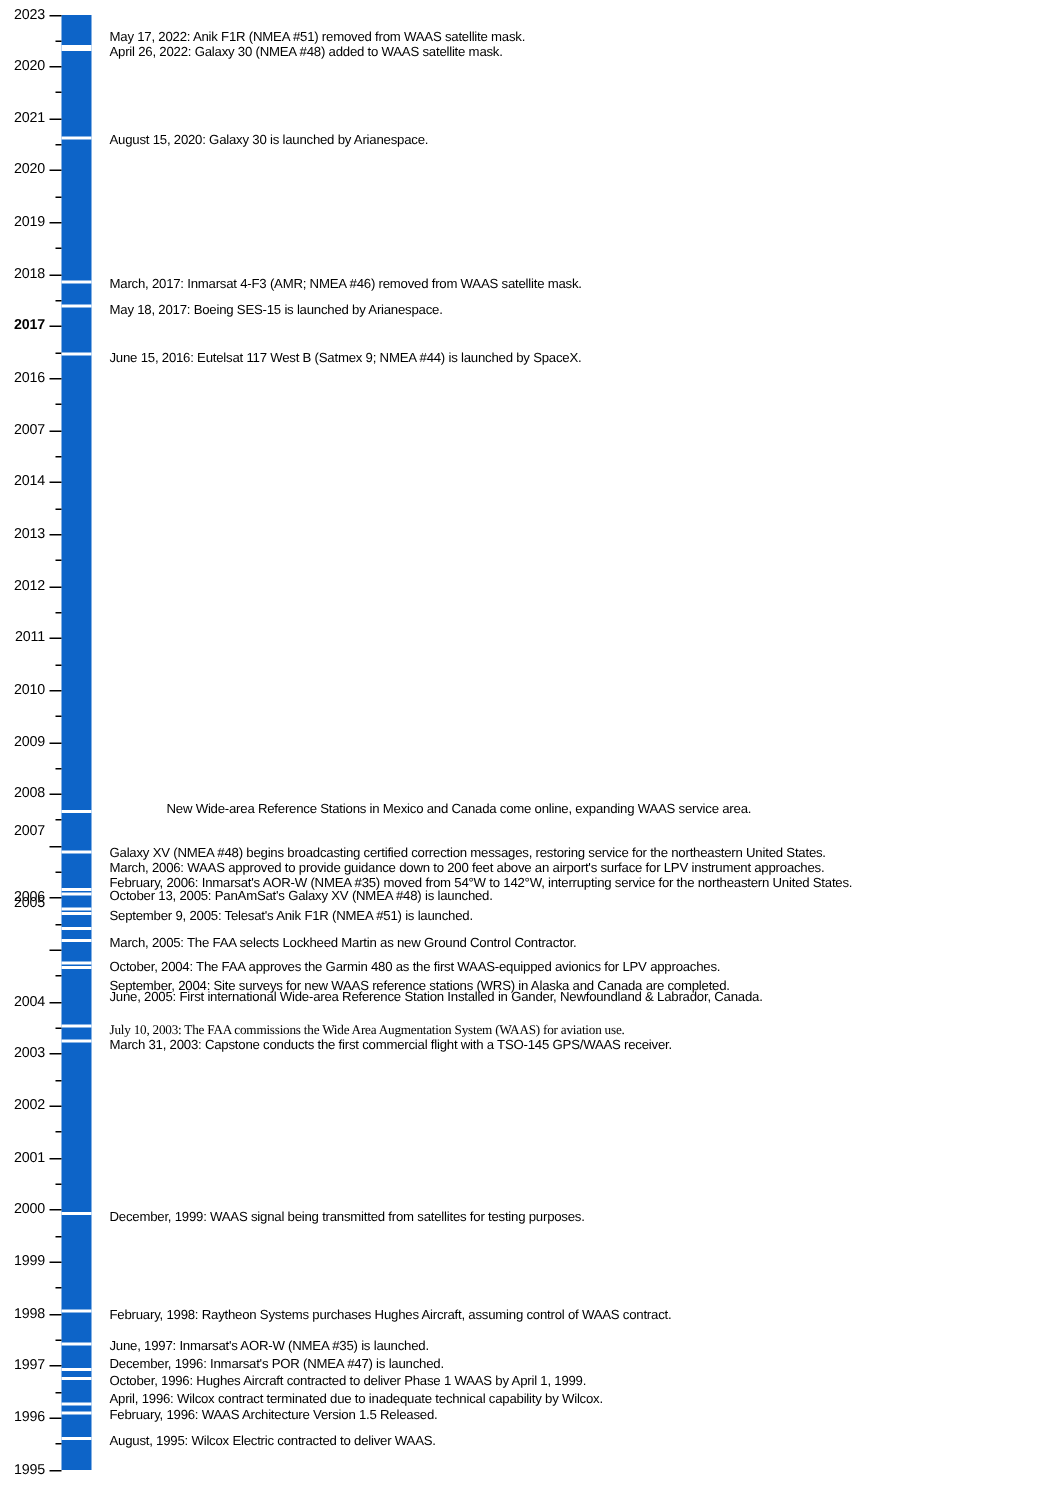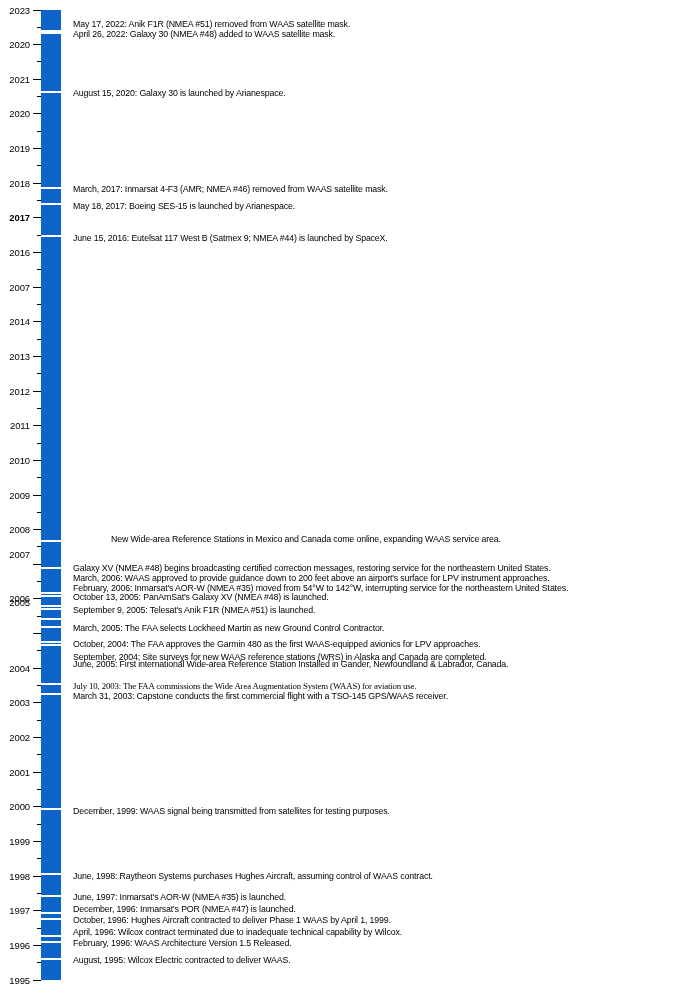--- a/index.html
+++ b/index.html
@@ -189,21 +189,21 @@
       <div class="event-label" style="top: 588px;">February, 2006: Inmarsat's AOR-W (NMEA #35) moved from 54°W to 142°W, interrupting service for the northeastern United States.</div>
       <div class="event-label" style="top: 596.5px;">October 13, 2005: PanAmSat's Galaxy XV (NMEA #48) is launched.</div>
       <div class="event-label" style="top: 610px;">September 9, 2005: Telesat's Anik F1R (NMEA #51) is launched.</div>
       <div class="event-label" style="top: 619.5px; margin-top: 44px;">June, 2005: First international Wide-area Reference Station Installed in Gander, Newfoundland &amp; Labrador, Canada.</div>
       <div class="event-label" style="top: 627.5px;">March, 2005: The FAA selects Lockheed Martin as new Ground Control Contractor.</div>
       <div class="event-label" style="top: 644px;">October, 2004: The FAA approves the Garmin 480 as the first WAAS-equipped avionics for LPV approaches.</div>
       <div class="event-label" style="top: 657px;">September, 2004: Site surveys for new WAAS reference stations (WRS) in Alaska and Canada are completed.</div>
       <div class="event-label" style="top: 685.5px; font-family: Liberation Serif, serif;">July 10, 2003: The FAA commissions the Wide Area Augmentation System (WAAS) for aviation use.</div>
       <div class="event-label" style="top: 695.5px;">March 31, 2003: Capstone conducts the first commercial flight with a TSO-145 GPS/WAAS receiver.</div>
       <div class="event-label" style="top: 810.5px;">December, 1999: WAAS signal being transmitted from satellites for testing purposes.</div>
-      <div class="event-label" style="top: 876px;">June, 1998: Raytheon Systems purchases Hughes Aircraft, assuming control of WAAS contract.</div>
+      <div class="event-label" style="top: 876px;">February, 1998: Raytheon Systems purchases Hughes Aircraft, assuming control of WAAS contract.</div>
       <div class="event-label" style="top: 897px;">June, 1997: Inmarsat's AOR-W (NMEA #35) is launched.</div>
       <div class="event-label" style="top: 908.5px;">December, 1996: Inmarsat's POR (NMEA #47) is launched.</div>
       <div class="event-label" style="top: 920px;">October, 1996: Hughes Aircraft contracted to deliver Phase 1 WAAS by April 1, 1999.</div>
       <div class="event-label" style="top: 931.5px;">April, 1996: Wilcox contract terminated due to inadequate technical capability by Wilcox.</div>
       <div class="event-label" style="top: 943px;">February, 1996: WAAS Architecture Version 1.5 Released.</div>
       <div class="event-label" style="top: 959.5px;">August, 1995: Wilcox Electric contracted to deliver WAAS.</div>
     </div>
 </div>
 
 </body></html>

